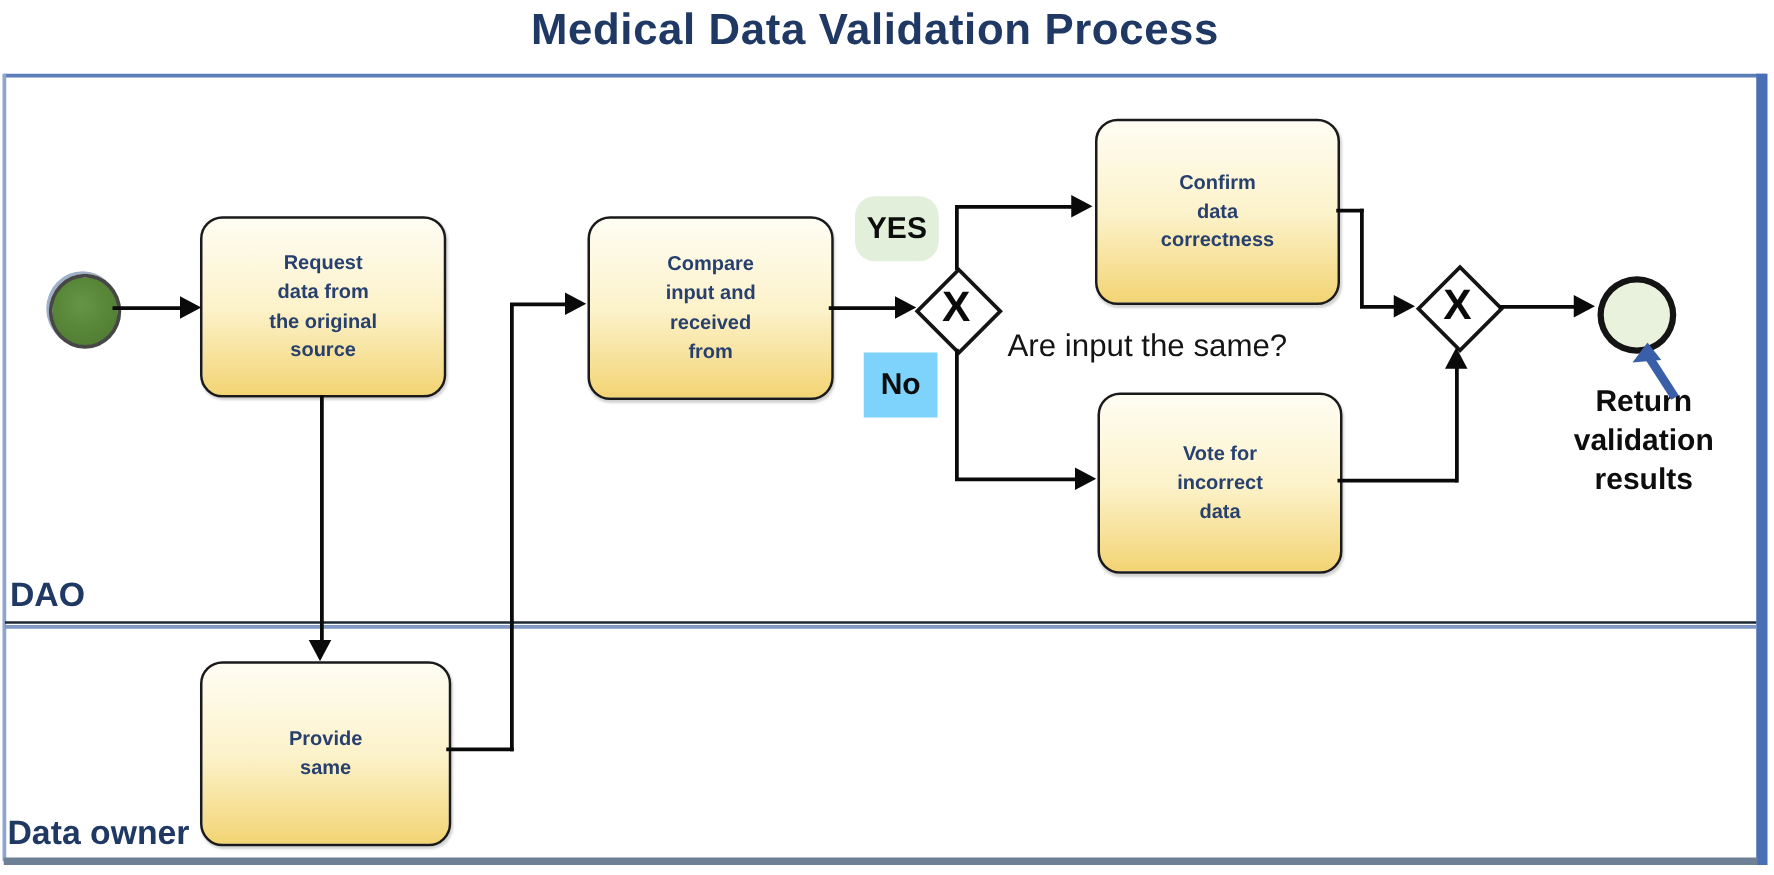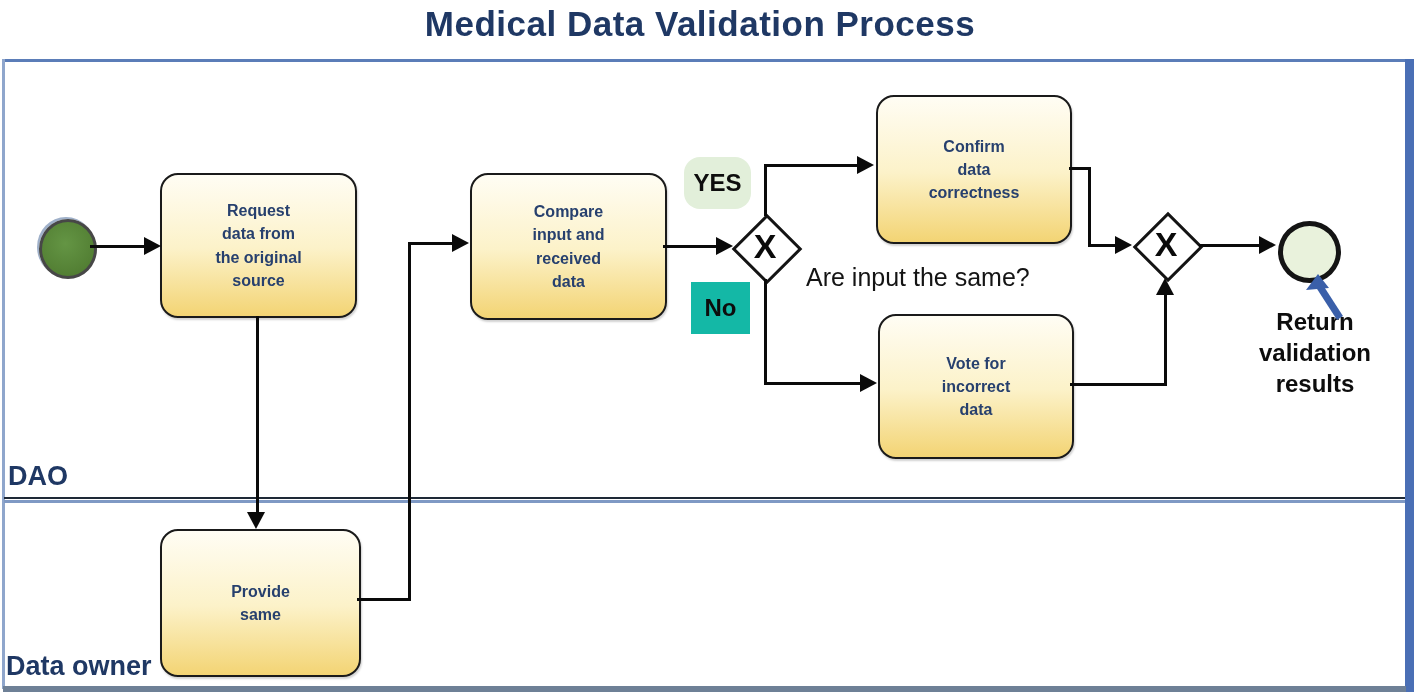--- a/index.html
+++ b/index.html
@@ -80,41 +80,41 @@
 
   <div class="event-start"></div>
 
   <div class="task" style="left:160px;top:173px;width:193px;height:141px;">Request
 data from
 the original
 source</div>
   <div class="task" style="left:470px;top:173px;width:193px;height:143px;">Compare
 input and
 received
-data</div>
+from</div>
   <div class="task" style="left:876px;top:95px;width:192px;height:145px;">Confirm
 data
 correctness</div>
   <div class="task" style="left:878px;top:314px;width:192px;height:141px;">Vote for
 incorrect
 data</div>
   <div class="task" style="left:160px;top:529px;width:197px;height:144px;">Provide
 same</div>
 
   <div class="gateway" style="left:732px;top:214px;">
     <div class="diamond"></div>
     <div class="gw-x">X</div>
   </div>
   <div class="gateway" style="left:1133px;top:212px;">
     <div class="diamond"></div>
     <div class="gw-x">X</div>
   </div>
 
   <div class="cond" style="left:684px;top:157px;width:67px;height:52px;background:#e2efda;border-radius:16px;">YES</div>
-  <div class="cond" style="left:691px;top:282px;width:59px;height:52px;background:#14b8a6;">No</div>
+  <div class="cond" style="left:691px;top:282px;width:59px;height:52px;background:#7dd3fc;">No</div>
   <div class="question" style="left:806px;top:263px;width:290px;">Are input the same?</div>
 
   <div class="event-end"></div>
   <div class="node-label" style="left:1240px;top:306px;width:150px;font-size:24px;line-height:1.3;white-space:pre-line;">Return
 validation
 results</div>
   <svg class="annot-arrow" width="44" height="46">
     <line x1="35" y1="44" x2="15" y2="13" stroke="#3a5fa9" stroke-width="7"></line>
     <polygon points="13,0 1,16 24,14" fill="#3a5fa9"></polygon>
   </svg>

